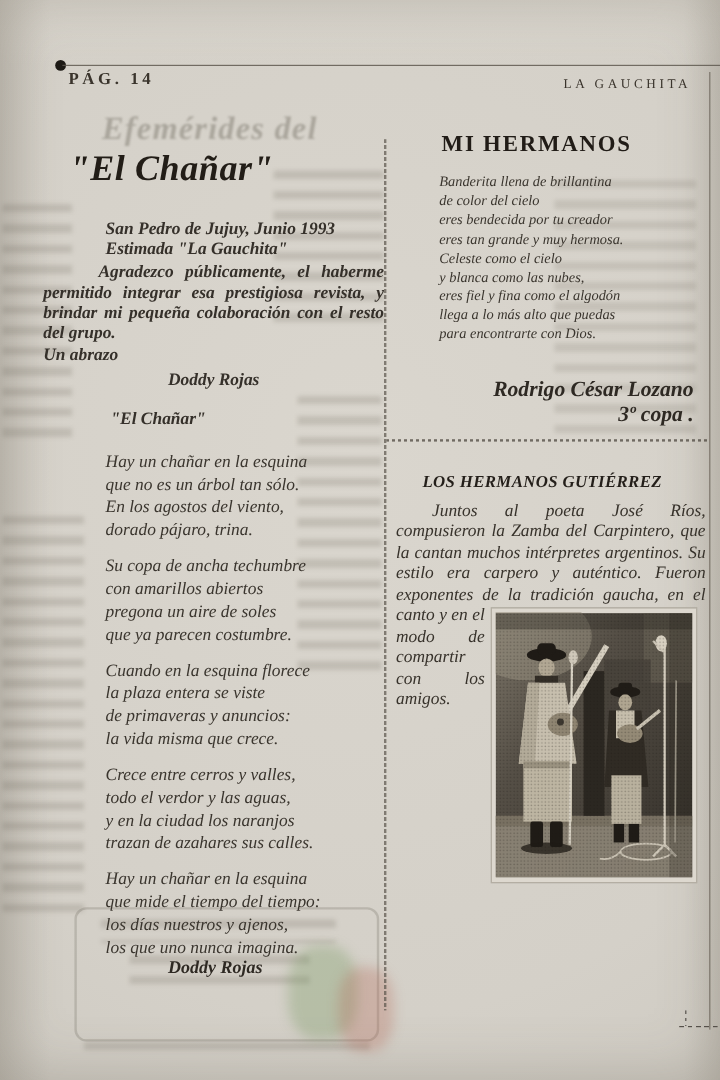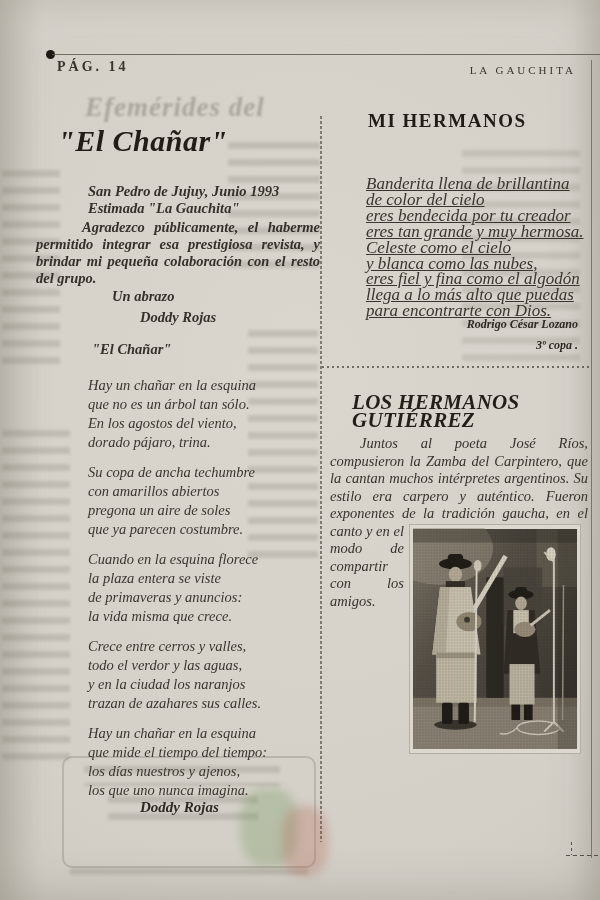--- a/index.html
+++ b/index.html
@@ -32,37 +32,37 @@
   .header-rule{left:52px;top:54px;width:548px;height:1px;background:#5f5950;opacity:.85;}
   .page-label{left:57px;top:59px;font-size:14px;font-weight:bold;letter-spacing:3px;color:#3a342c;}
   .masthead{right:24px;top:64px;font-size:11px;letter-spacing:3px;color:#3a342c;}
   .edge-rule{left:591px;top:60px;width:1px;height:798px;background:#6e675d;opacity:.85;}
 
   
   .title-chanar{left:58px;top:124px;font-size:30px;font-weight:bold;font-style:italic;color:#221d17;letter-spacing:.5px;}
   .letter{left:36px;top:183px;width:284px;font-size:14.5px;line-height:17px;font-style:italic;font-weight:bold;color:#35302a;}
   .letter .dateline,.letter .salutation{margin-left:52px;}
   .letter .body{text-align:justify;text-indent:46px;margin-top:2px;}
-  .letter .closing{margin-left:76px;margin-top:1px;}
+  .letter .closing{margin-top:1px;}
   .letter .signature{margin-left:104px;margin-top:4px;}
   .poem-title{left:92px;top:341px;font-size:14.5px;font-weight:bold;font-style:italic;}
   .poem{left:88px;top:376px;font-size:14.5px;line-height:19px;font-style:italic;color:#3a352e;}
   .stanza{white-space:pre-line;margin:0 0 11px 0;}
   .poem-author{left:140px;top:799px;font-size:15px;font-weight:bold;font-style:italic;color:#2e2923;}
 
   
   .col-divider{left:320px;top:116px;width:2px;height:726px;opacity:.7;
     background:repeating-linear-gradient(180deg,#5a544b 0px,#5a544b 3px,rgba(0,0,0,0) 3px,rgba(0,0,0,0) 5px);}
   .banderita-title{left:368px;top:110px;font-size:19px;font-weight:bold;letter-spacing:1.5px;color:#211c17;}
-  .banderita-poem{left:366px;top:176px;font-size:17px;line-height:15.9px;font-style:italic;white-space:pre-line;color:#3a352e;text-decoration:underline;}
-  .banderita-author{left:360px;top:314px;width:218px;text-align:right;font-size:12px;line-height:21px;font-weight:bold;font-style:italic;color:#2e2923;}
+  .banderita-poem{left:366px;top:144px;font-size:12px;line-height:15.9px;font-style:italic;white-space:pre-line;color:#3a352e;}
+  .banderita-author{left:360px;top:314px;width:218px;text-align:right;font-size:18px;line-height:21px;font-weight:bold;font-style:italic;color:#2e2923;}
   .section-divider{left:322px;top:366px;width:268px;height:2px;opacity:.75;
     background:repeating-linear-gradient(90deg,#4d473f 0px,#4d473f 2px,rgba(0,0,0,0) 2px,rgba(0,0,0,0) 5px);}
   .gutierrez{left:330px;top:394px;width:258px;font-size:14.5px;line-height:17.5px;font-style:italic;color:#37322b;}
-  .gutierrez h3{margin:0 0 6px 22px;font-size:21px;font-weight:bold;font-style:italic;letter-spacing:.3px;color:#241f1a;}
+  .gutierrez h3{margin:0 0 6px 22px;font-size:14px;font-weight:bold;font-style:italic;letter-spacing:.3px;color:#241f1a;}
   .art-p{margin:0;text-align:justify;text-indent:30px;}
   .photo-frame{
     float:right;width:164px;height:222px;margin:2px 8px 4px 6px;
     padding:3px;background:#ddd8cf;outline:1px solid #b4ae a3;
     outline:1px solid #b4aea3;box-shadow:0 0 0 1px rgba(90,84,73,.2);
   }
   .photo-frame svg{display:block;}
 
   .crop-h{left:566px;top:855px;width:32px;height:1px;
     background:repeating-linear-gradient(90deg,#55504a 0 4px,rgba(0,0,0,0) 4px 7px);}

